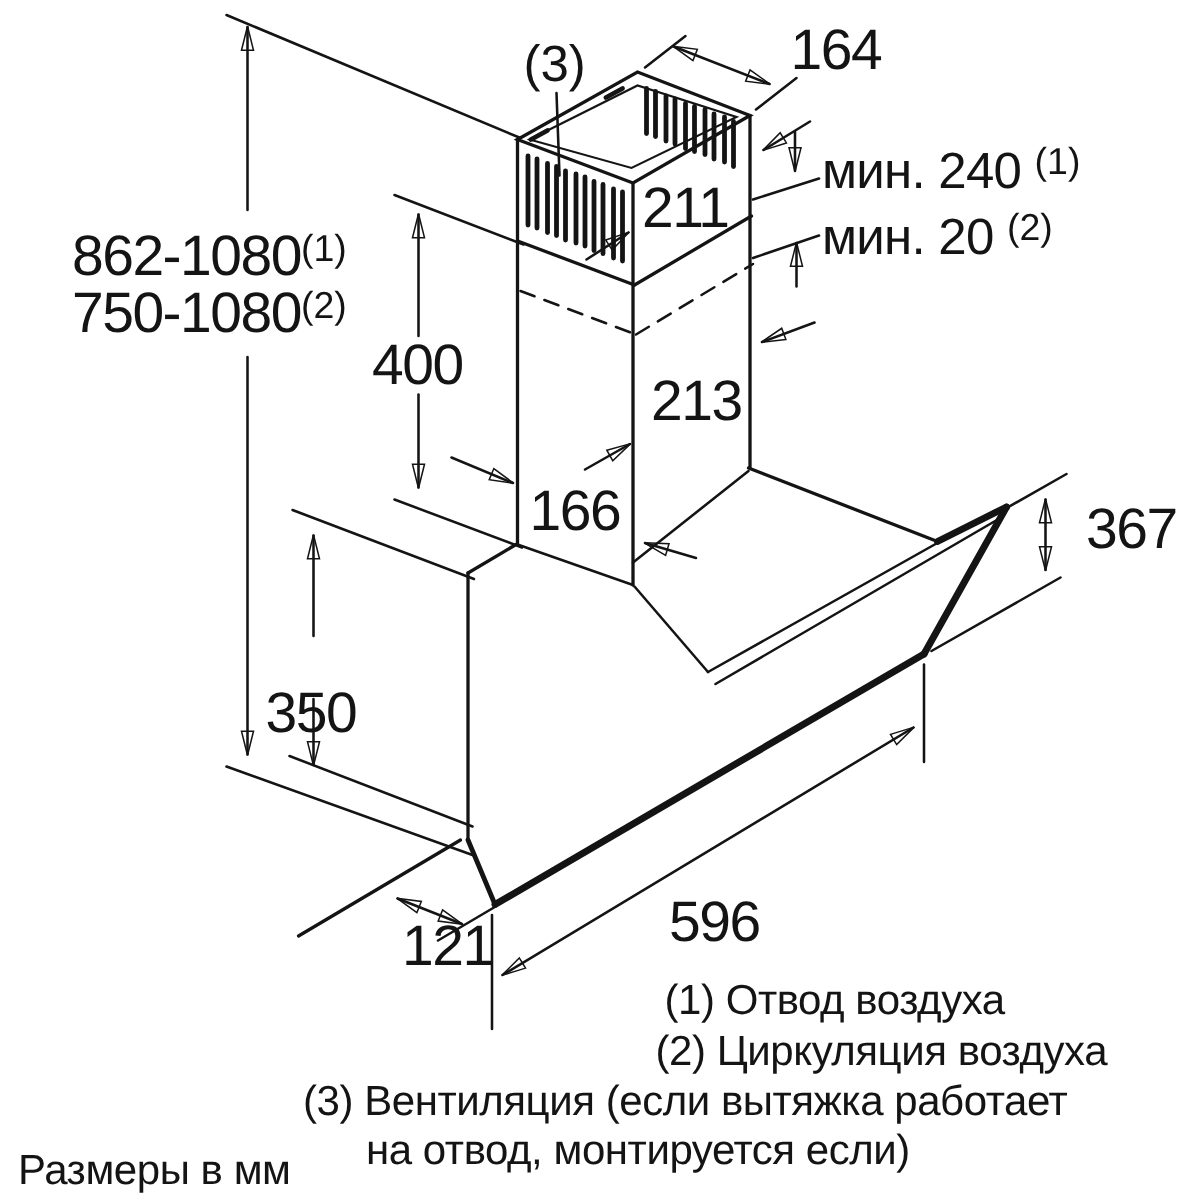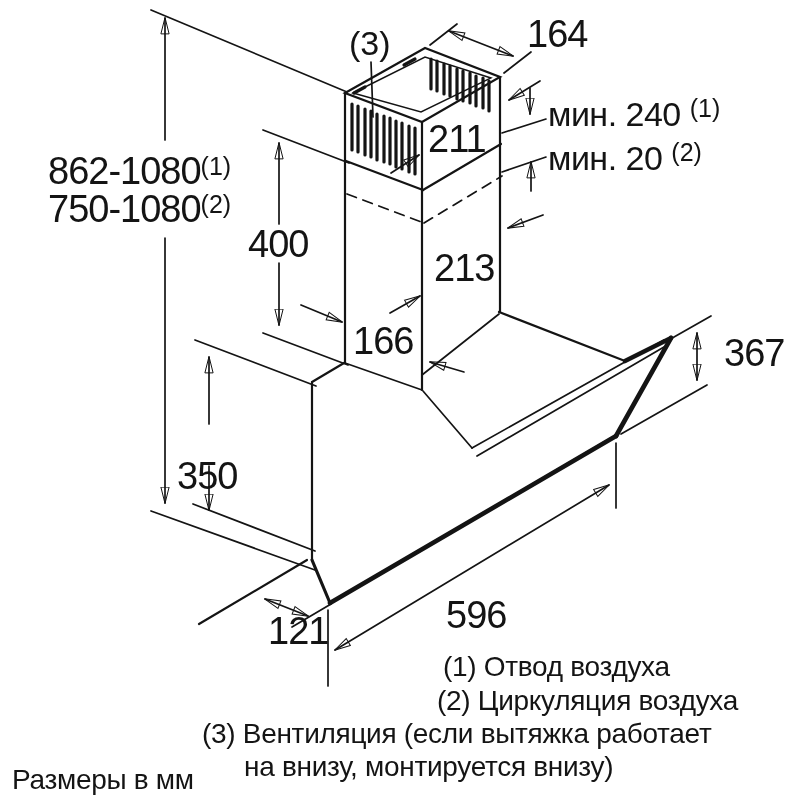--- a/index.html
+++ b/index.html
@@ -158,16 +158,16 @@
   <div class="txt dim-num" style="left:711px;top:334px;margin-left:13px;">367</div>
   <div class="txt dim-num" style="left:446px;top:596px;">596</div>
   <div class="txt dim-num" style="left:227px;top:612px;margin-left:41px;">121</div>
 
   <div class="txt min-label" style="left:548px;top:97px;"><span>мин. 240</span> <span class="sup">(1)</span></div>
   <div class="txt min-label" style="left:548px;top:141px;"><span>мин. 20</span> <span class="sup">(2)</span></div>
 
   <div class="txt legend-line" style="left:443px;top:653px;">(1) Отвод воздуха</div>
   <div class="txt legend-line" style="left:437px;top:687px;">(2) Циркуляция воздуха</div>
   <div class="txt legend-line" style="left:202px;top:720px;">(3) Вентиляция (если вытяжка работает</div>
-  <div class="txt legend-line" style="left:244px;top:753px;">на внизу, монтируется внизу)</div>
+  <div class="txt legend-line" style="left:244px;top:753px;">на отвод, монтируется если)</div>
 
   <div class="txt note" style="left:12px;top:766px;">Размеры в мм</div>
 </div>
 
 </body></html>

